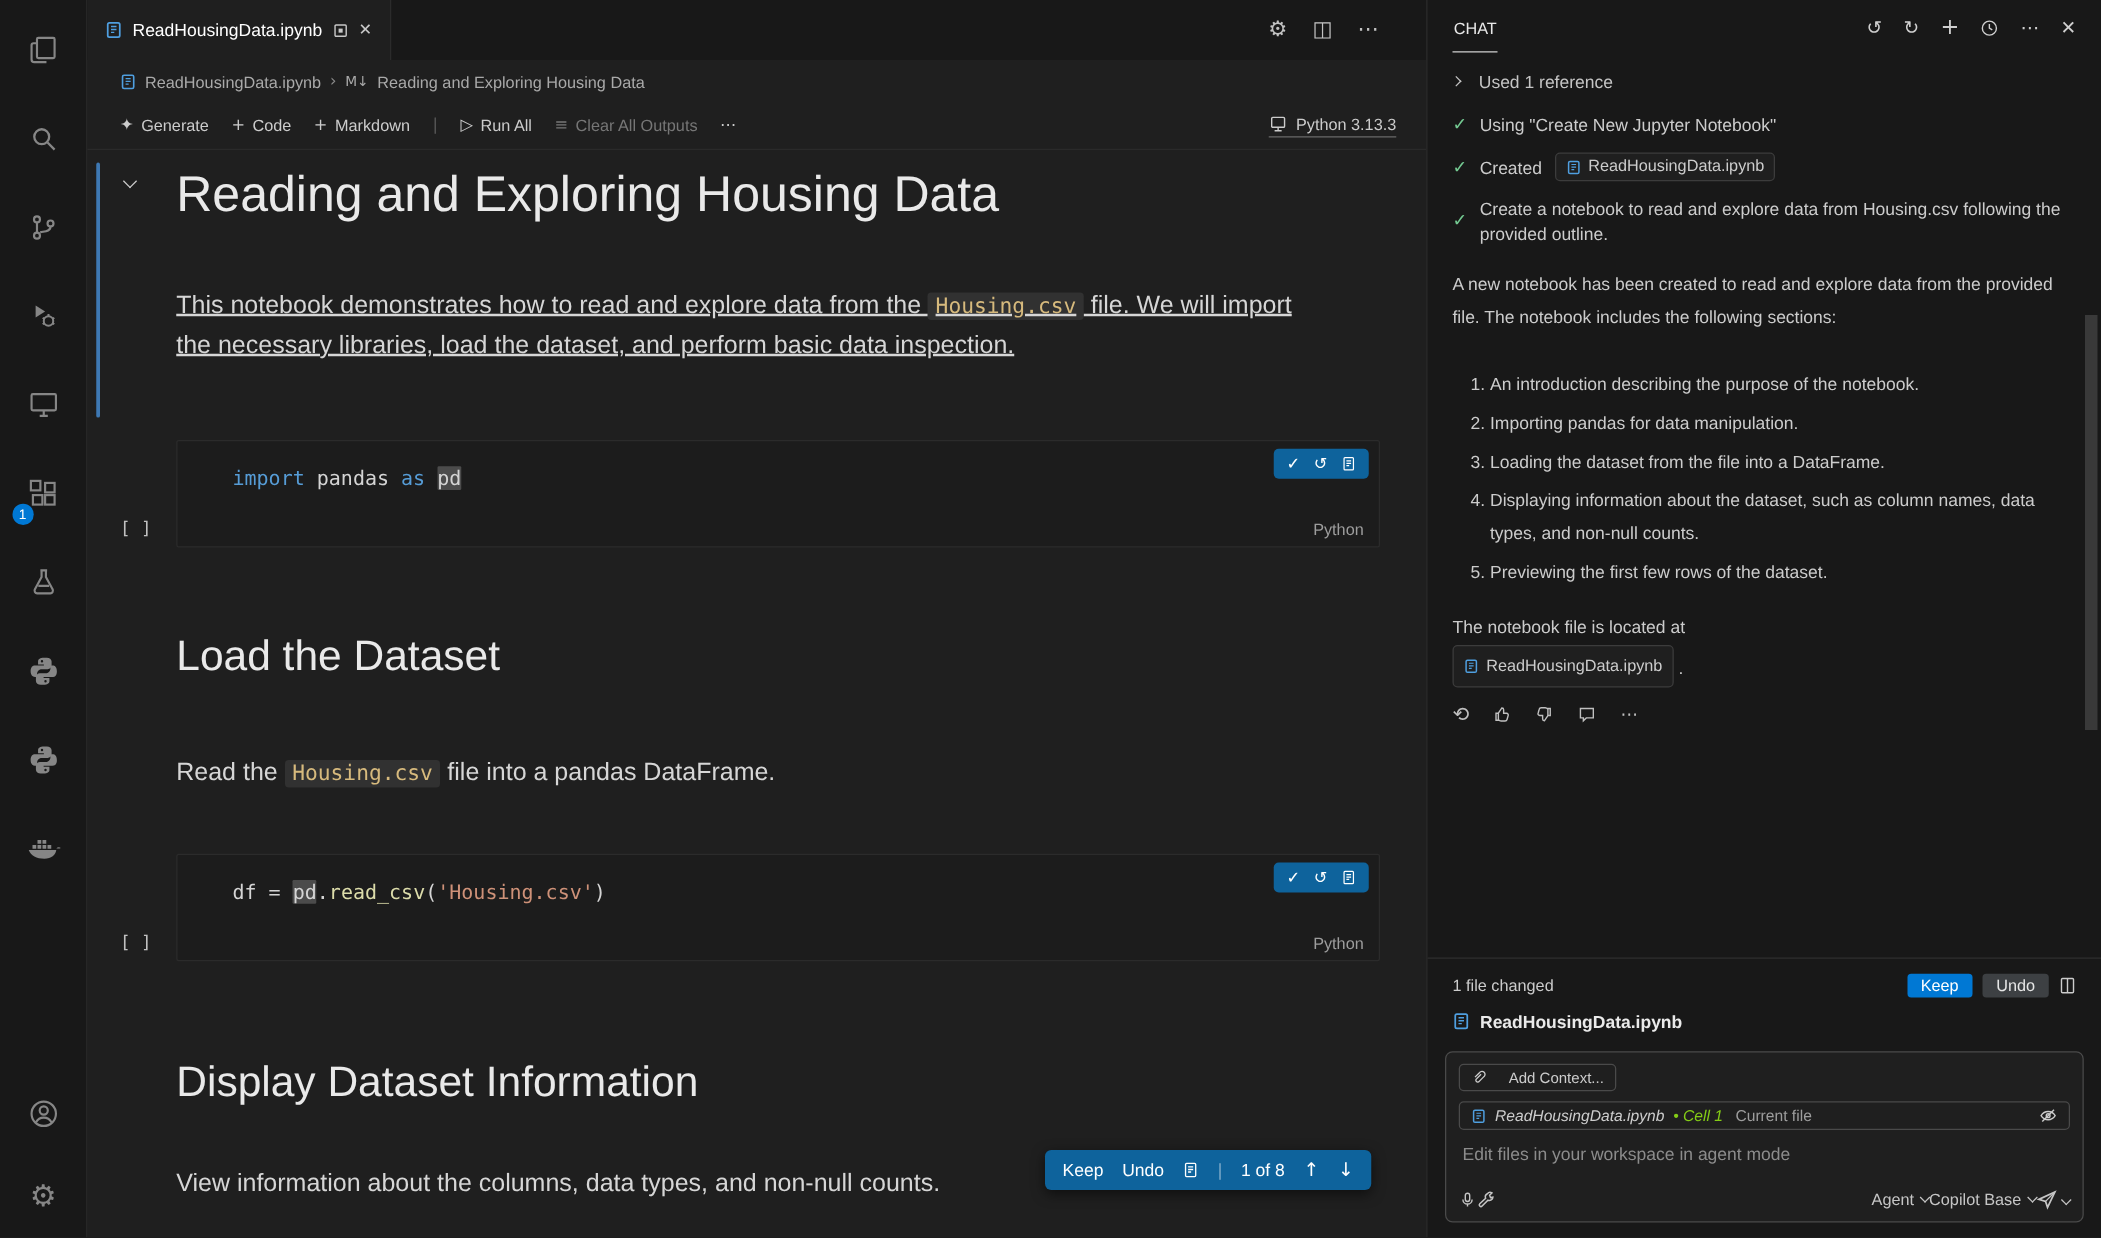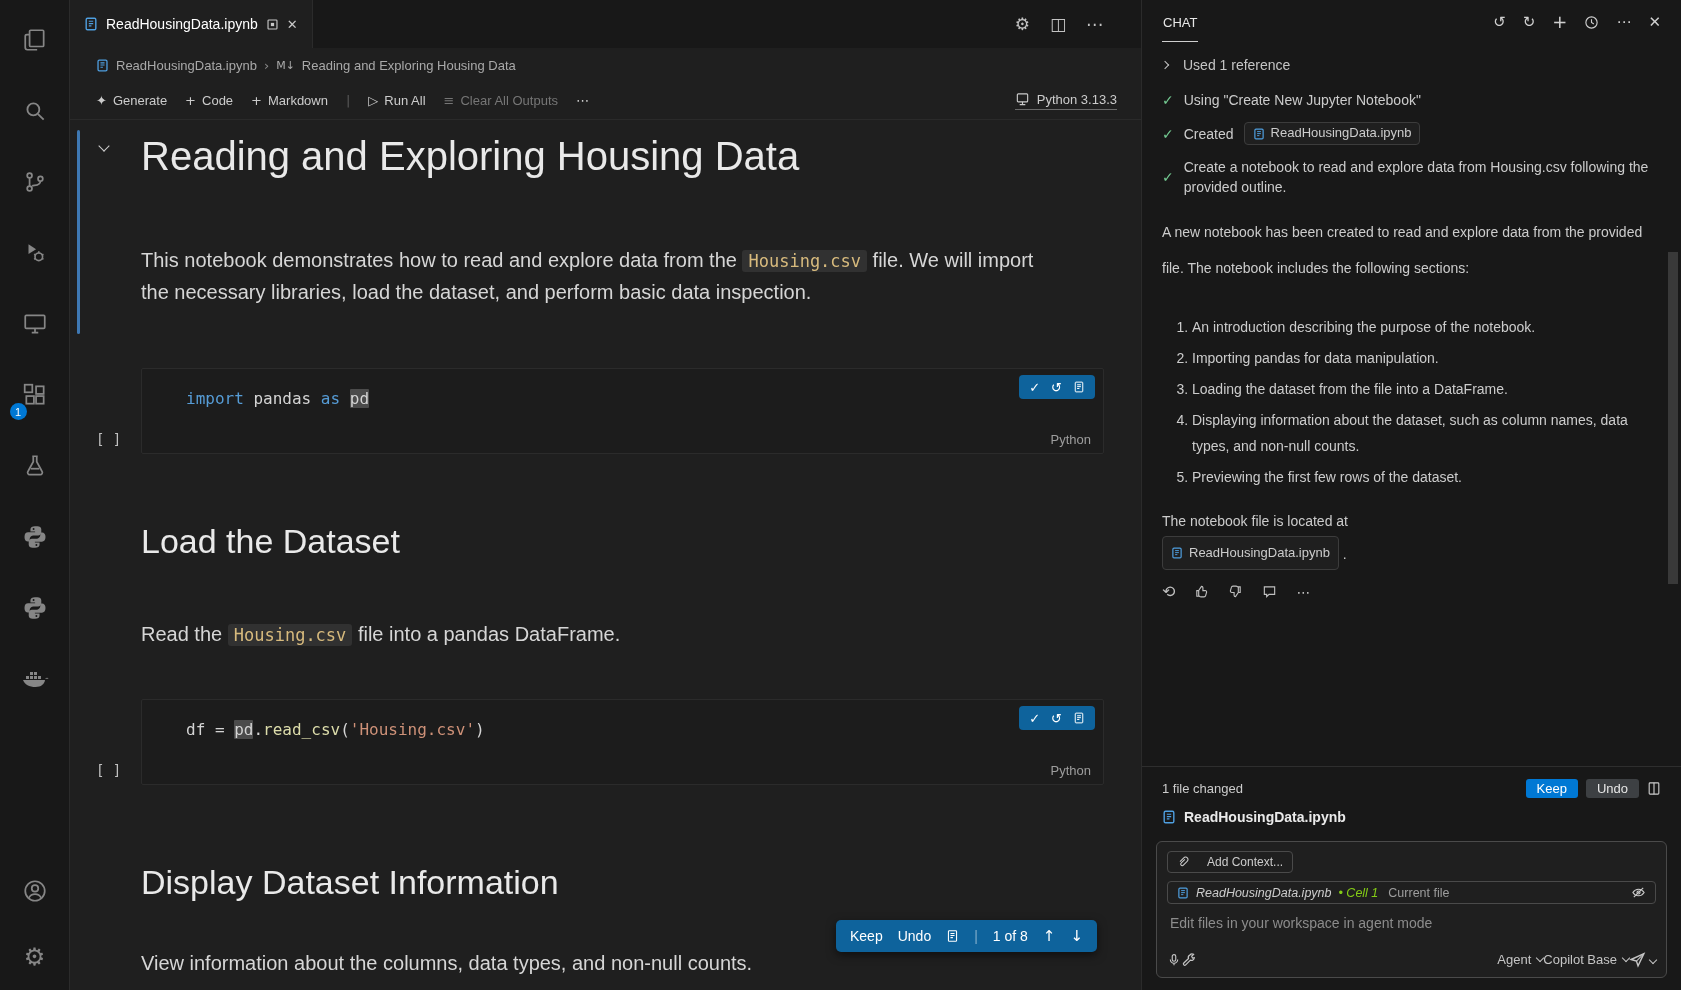--- a/index.html
+++ b/index.html
@@ -88,21 +88,21 @@
   .chat-header-icons{margin-left:auto;display:flex;align-items:center;gap:17px;color:#cfcfcf;font-size:15px;}
   .chat-header-icons .gicon, .chat-header-icons svg{cursor:pointer;}
 
   .chat-body{flex:1;overflow:hidden;padding:8px 20px 0;font-size:14px;color:#cccccc;}
   .ref-row{display:flex;align-items:center;gap:15px;height:26px;color:#c5c5c5;cursor:pointer;}
   .steps{margin-top:12px;}
   .step{display:flex;align-items:center;gap:10px;margin-bottom:12px;line-height:1.45;}
   .step .checkmark{color:var(--check);font-size:14px;flex:none;}
   .file-chip{display:inline-flex;align-items:center;gap:6px;border:1px solid #3c3c3c;background:#1f1f1f;
     border-radius:4px;padding:1px 8px;font-size:13px;color:#cccccc;cursor:pointer;}
-  .chat-p{margin:16px 0 28px;line-height:36px;}
+  .chat-p{margin:16px 0 28px;line-height:26px;}
   .chat-ol{margin:0 0 4px;padding-left:30px;line-height:26px;}
   .chat-ol li{margin:5px 0;}
   .located{margin-top:16px;line-height:30px;}
   .msg-actions{margin-top:14px;display:flex;align-items:center;gap:19px;color:#c0c0c0;}
   .msg-actions .gicon,.msg-actions svg{cursor:pointer;}
   .flip{transform:rotate(180deg);}
 
   .file-changed{border-top:1px solid #2e2e2e;padding:12px 20px 6px;flex:none;}
   .fc-row1{display:flex;align-items:center;gap:8px;font-size:13px;color:#cccccc;}
   .fc-btns{margin-left:auto;display:flex;align-items:center;gap:8px;}
@@ -284,21 +284,21 @@
         <span>Python 3.13.3</span>
       </span>
     </div>
 
     <div class="nb-scroll">
       <div class="focus-bar"></div>
       <span class="collapse-chev"><i class="chev down"></i></span>
 
       <h1 class="nb-h1">Reading and Exploring Housing Data</h1>
 
-      <p class="nb-p" style="margin-top:66px;">
+      <p class="nb-p" style="margin-top:50px;text-decoration:underline;">
         <span>This notebook demonstrates how to read and explore data from the </span><code class="inline-code">Housing.csv</code><span> file. We will import the necessary libraries, load the dataset, and perform basic data inspection.</span>
       </p>
 
       <div class="cell" style="margin-top:60px;">
         <span class="exec">[ ]</span>
         <div class="code-line"><span class="tok-kw">import</span><span> pandas </span><span class="tok-kw">as</span><span> </span><span class="tok-hl">pd</span></div>
         <div class="cell-pill">
           <span class="gicon">✓</span>
           <span class="gicon">↺</span>
           <svg width="12" height="14" viewBox="0 0 16 16" fill="none" stroke="#ffffff" stroke-width="1.3">

